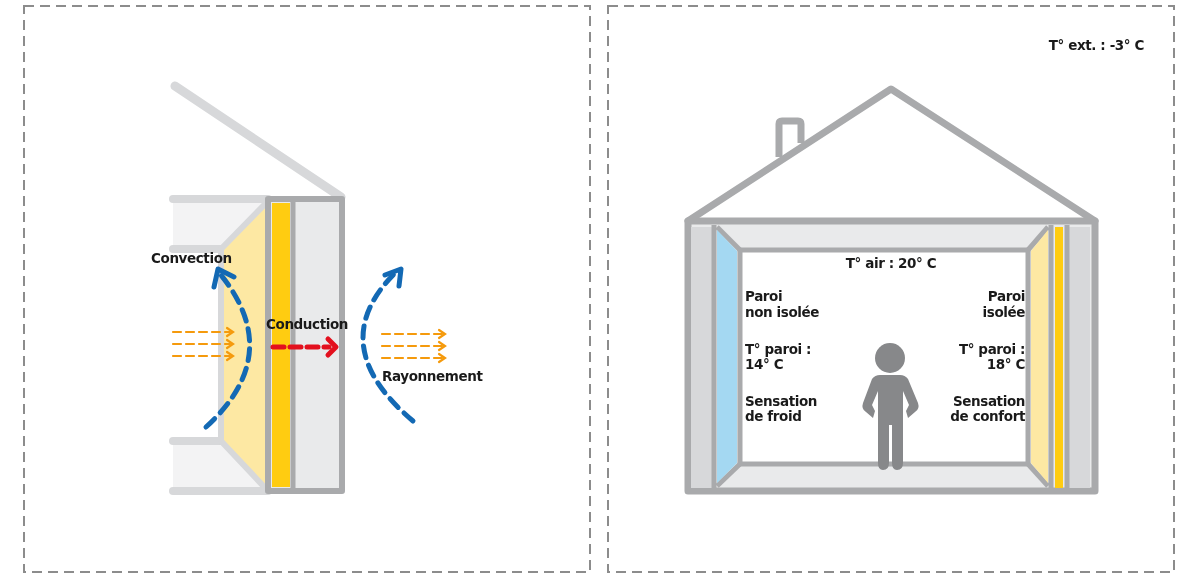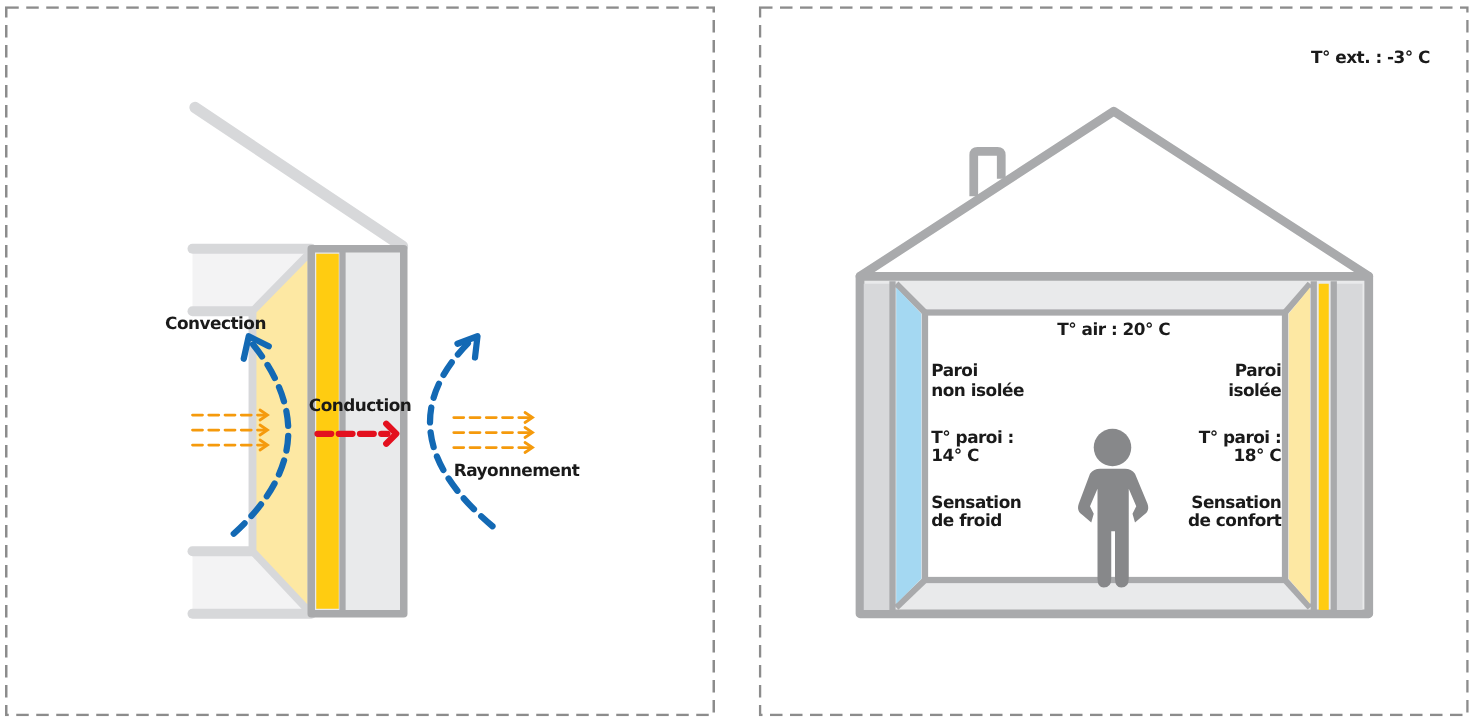--- a/index.html
+++ b/index.html
@@ -1,19 +1,19 @@
 <!DOCTYPE html>
 <html><head>
   <meta charset="utf-8">
   <style>
     html, body { margin: 0; padding: 0; background: #ffffff; }
     body { width: 1179px; height: 578px; position: relative; overflow: hidden;
            font-family: "DejaVu Sans Condensed", "DejaVu Sans", sans-serif; }
     .panel { position: absolute; box-sizing: border-box; }
-    #panel-left  { left: 4px;   top: 5px; width: 568px; height: 568px; }
+    #panel-left  { left: 23px;   top: 5px; width: 568px; height: 568px; }
     #panel-right { left: 607px; top: 5px; width: 568px; height: 568px; }
     svg { position: absolute; left: 0; top: 0; }
     .lbl { font-family: "DejaVu Sans", sans-serif; font-weight: bold; fill: #1a1a1a;
            font-size: 13.5px; letter-spacing: -0.4px; }
   </style>
 </head>
 <body>
 
 <div class="panel" id="panel-left">
   <svg width="568" height="568" viewBox="0 0 568 568">

